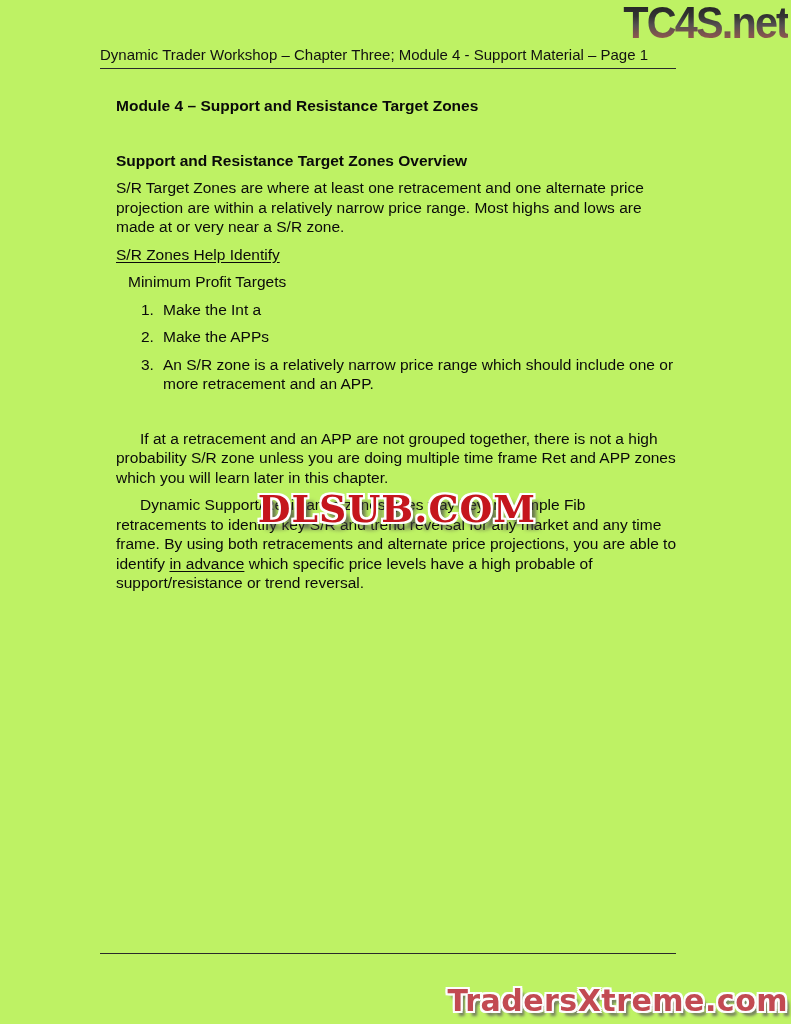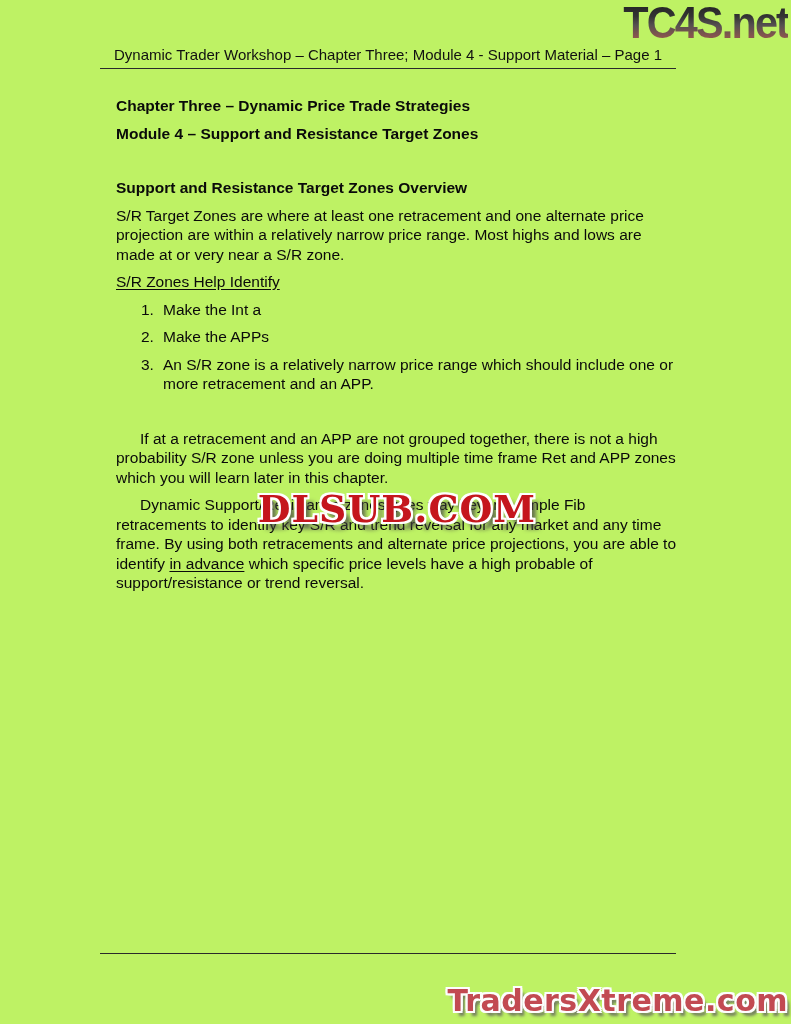--- a/index.html
+++ b/index.html
@@ -13,21 +13,21 @@
     font-family:"Liberation Sans",sans-serif;font-weight:bold;
     font-size:45px;letter-spacing:-2px;line-height:44px;
     transform:scaleX(0.92);transform-origin:right top;
     background:linear-gradient(to bottom,#1f1f1f 0%,#343434 35%,#555050 55%,#8a574e 82%,#97625a 100%);
     -webkit-background-clip:text;background-clip:text;color:transparent;
     white-space:nowrap;
   }
   
   .header-title{
     position:absolute;left:100px;top:46px;width:576px;
-    text-align:center;font-size:15px;color:#111;
+    font-size:15px;color:#111;
   }
   .rule{
     position:absolute;left:100px;width:576px;height:0;
     border-top:1.6px solid #2a2a2a;
   }
   .rule.header{top:68px;}
   .rule.footer{top:953px;}
   
   .content{
     position:absolute;left:116px;top:96px;width:562px;
@@ -77,27 +77,27 @@
 
 <div class="page">
 
   <div class="tc4s">TC4S.net</div>
 
   <div class="header-title">Dynamic Trader Workshop – Chapter Three; Module 4 - Support Material – Page 1</div>
   <div class="rule header"></div>
 
   <div class="content">
 
-    <p class="b mb8">Chapter Three – Dynamic Price Trade Strategies</p>
     <p class="b mb35">Module 4 – Support and Resistance Target Zones</p>
 
     <p class="b mb8">Support and Resistance Target Zones Overview</p>
     <p class="mb8">S/R Target Zones are where at least one retracement and one alternate price projection are within a relatively narrow price range. Most highs and lows are made at or very near a S/R zone.</p>
 
     <p class="u mb8">S/R Zones Help Identify</p>
+    <div class="subitem">Minimum Profit Targets</div>
 
     <div class="olrow">
       <span class="olnum">1.</span>
       <span class="oltext">Make the Int a</span>
     </div>
     <div class="olrow">
       <span class="olnum">2.</span>
       <span class="oltext">Make the APPs</span>
     </div>
     <div class="olrow mb35">

